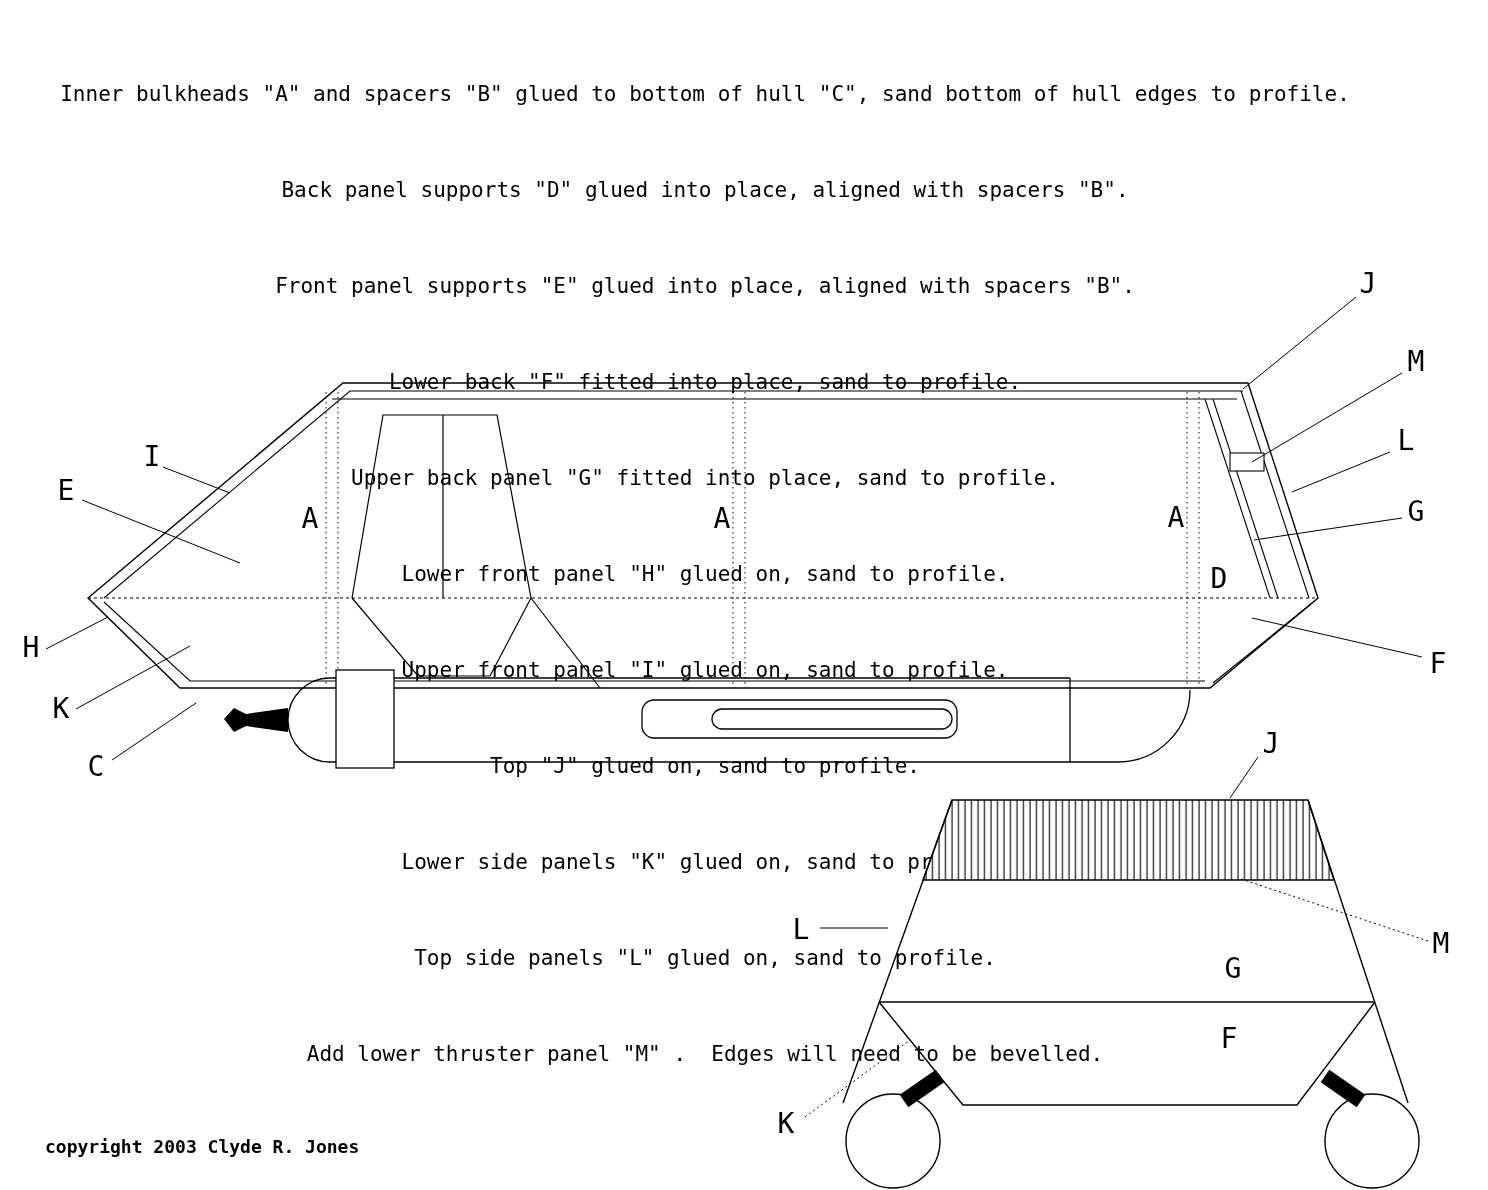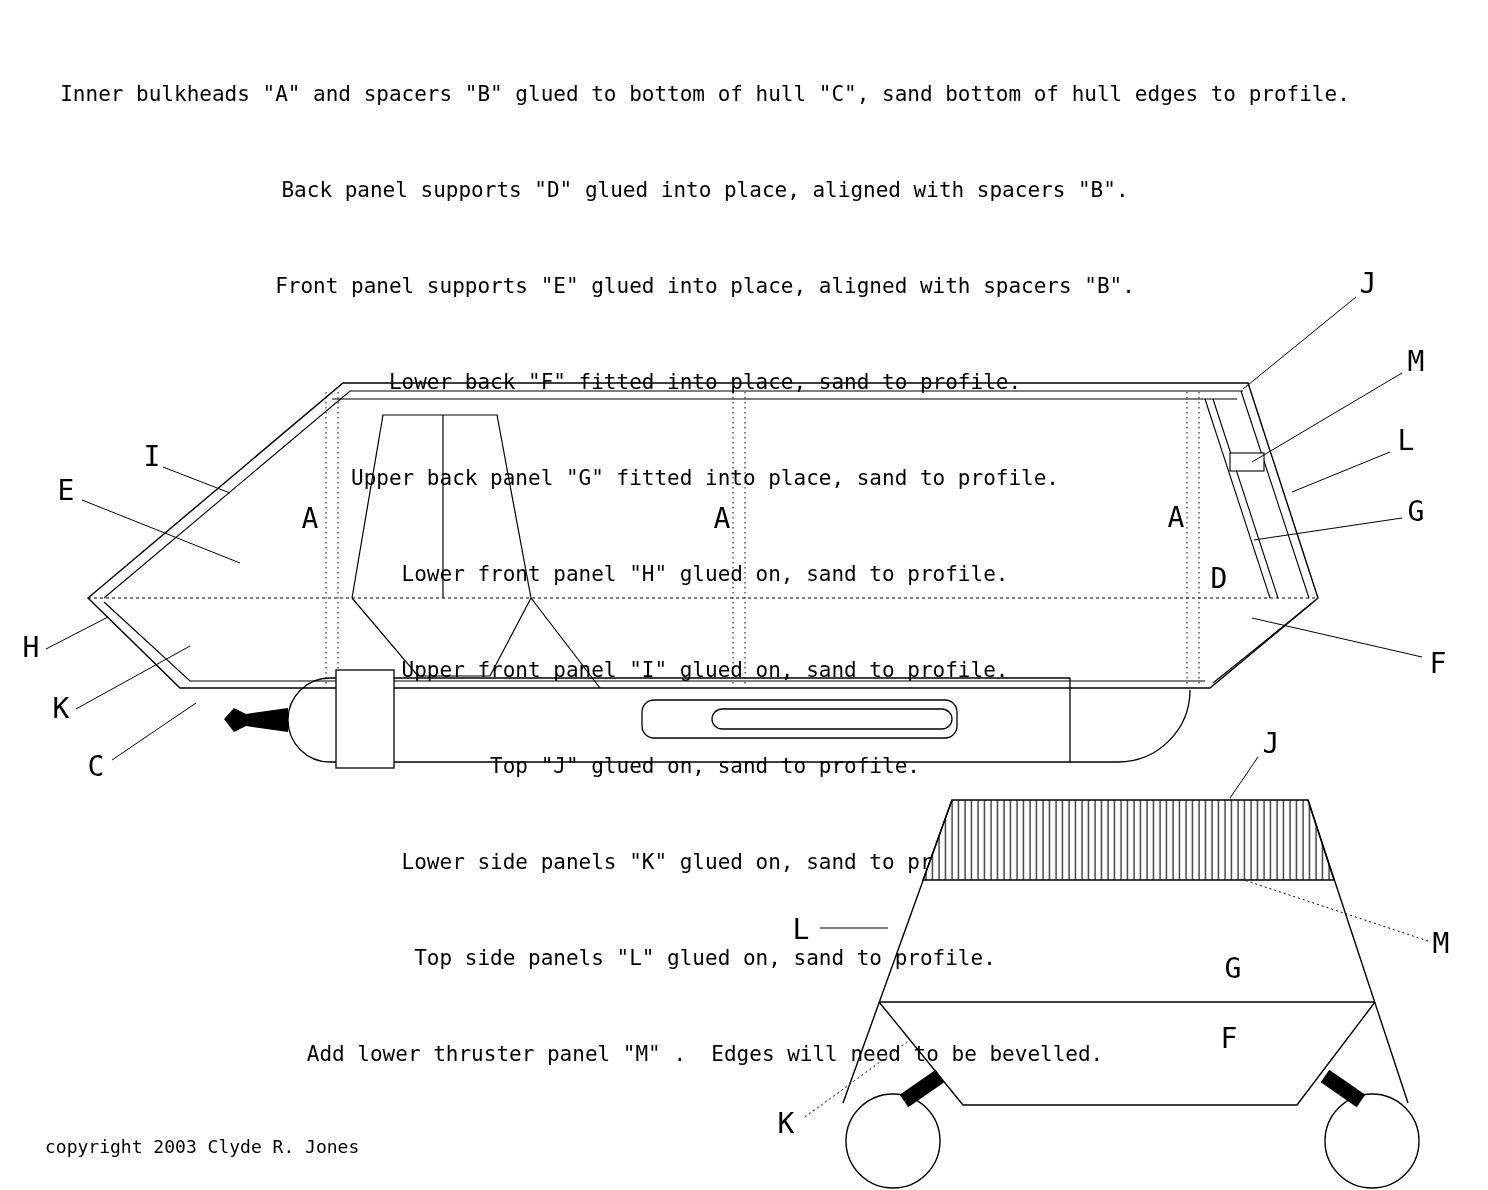--- a/index.html
+++ b/index.html
@@ -40,21 +40,21 @@
     font-size: 28px;
     line-height: 28px;
     color: #000000;
     white-space: nowrap;
   }
   .copyright {
     position: absolute;
     left: 45px;
     top: 1136px;
     font-size: 18px;
-    font-weight: normal;
+    font-weight: bold;
     color: #000000;
     white-space: pre;
   }
 </style>
 </head>
 <body>
 
 <div class="page">
 
   <div class="instructions">

